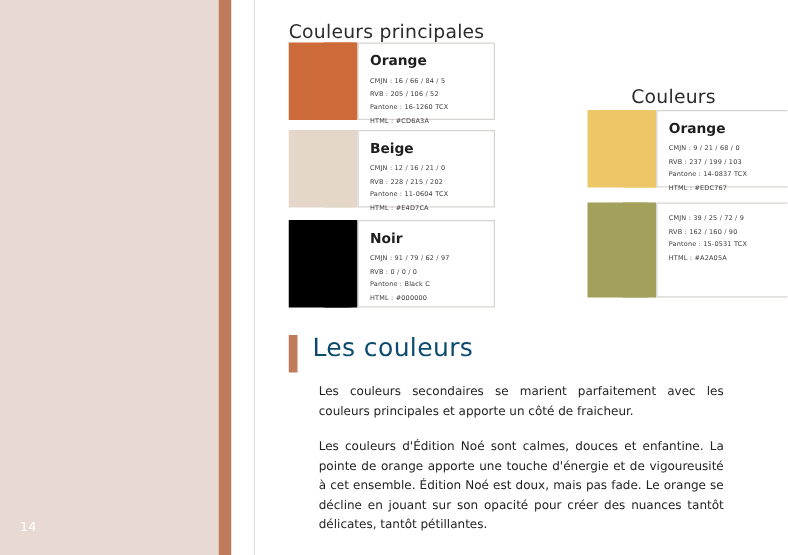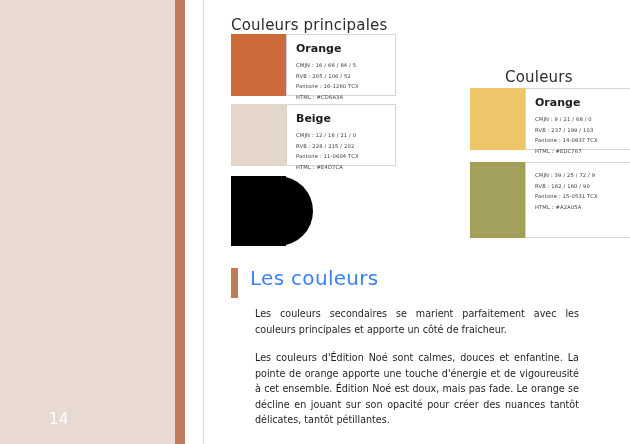--- a/index.html
+++ b/index.html
@@ -16,23 +16,22 @@
   .left-panel{
     position:absolute;left:0;top:0;width:185px;height:444px;
     background:#c07b5c;
   }
   .left-panel-inner{
     position:absolute;left:0;top:0;width:175px;height:444px;
     background:#e8d9d2;
   }
   .page-number{
     position:absolute;left:16px;bottom:16px;
-    color:#ffffff;font-size:15px;letter-spacing:.5px;
+    color:#ffffff;font-size:10px;letter-spacing:.5px;
     font-family:"DejaVu Sans", sans-serif;
-    margin-left:33px;
   }
 
   
   .panel-rule{
     position:absolute;left:203px;top:0;width:1px;height:444px;background:#e3dedb;
   }
 
   
   .section-title{
     position:absolute;
@@ -77,21 +76,21 @@
 
   #row-jaune{left:470px;top:88px;height:62px;}
   #row-vert{left:470px;top:162px;height:76px;}
 
   
   .accent-bar{
     position:absolute;left:231px;top:268px;width:7px;height:30px;background:#c07b5c;
   }
   .body-title{
     position:absolute;left:250px;top:266px;
-    font-size:20px;color:#3b82f6;font-weight:400;letter-spacing:.3px;
+    font-size:20px;color:#0c4a6e;font-weight:400;letter-spacing:.3px;
     font-family:"DejaVu Sans", sans-serif;
   }
   .body-text{
     position:absolute;left:255px;top:306px;width:324px;
     font-size:9.6px;line-height:1.62;color:#1f1f1f;text-align:justify;
     font-family:"DejaVu Sans", sans-serif;
   }
   .body-text p{margin:0 0 13px 0;}
   .body-text p:last-child{margin-bottom:0;}
 </style>
@@ -132,20 +131,27 @@
       <div class="spec">RVB : 205 / 106 / 52</div>
       <div class="spec">Pantone : 16-1260 TCX</div>
       <div class="spec">HTML : #CD6A3A</div>
     </div>
   </div>
 
   <div class="swatch-row" id="row-noir">
     <div class="chip" style="background:#000000">
       <div class="round" style="background:#000000"></div>
     </div>
+    <div class="card">
+      <h4>Noir</h4>
+      <div class="spec">CMJN : 91 / 79 / 62 / 97</div>
+      <div class="spec">RVB : 0 / 0 / 0</div>
+      <div class="spec">Pantone : Black C</div>
+      <div class="spec">HTML : #000000</div>
+    </div>
   </div>
 
   <div class="swatch-row" id="row-jaune">
     <div class="chip" style="background:#EDC767">
       <div class="round" style="background:#EDC767"></div>
     </div>
     <div class="card">
       <h4>Orange</h4>
       <div class="spec">CMJN : 9 / 21 / 68 / 0</div>
       <div class="spec">RVB : 237 / 199 / 103</div>

